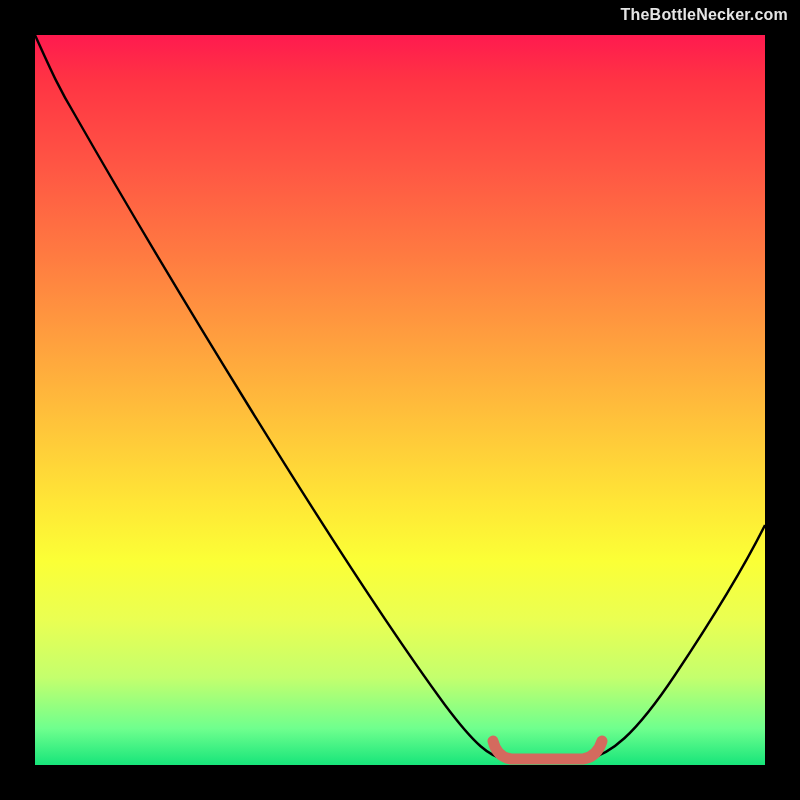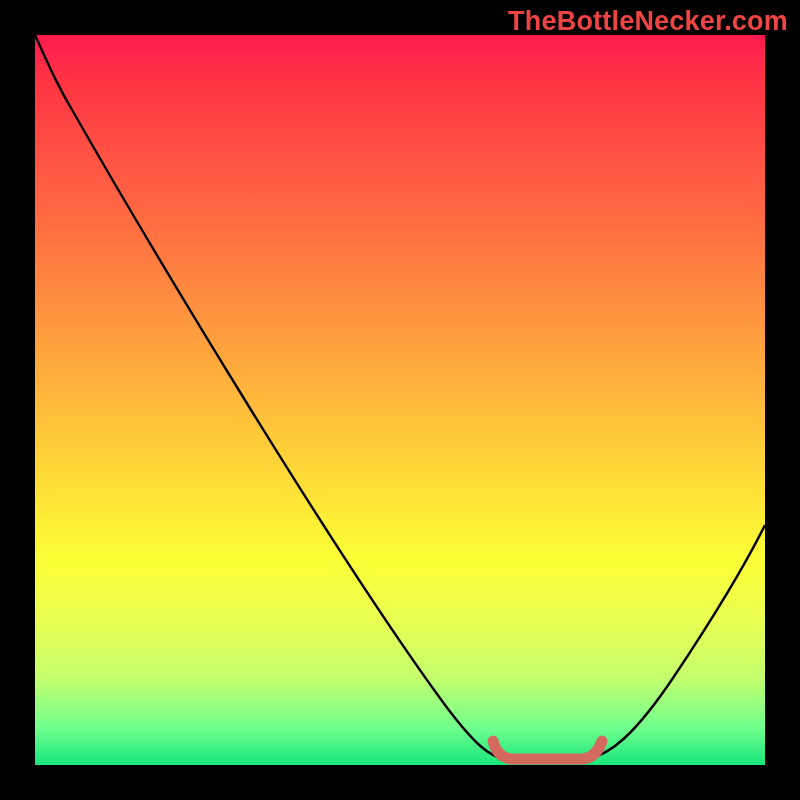--- a/index.html
+++ b/index.html
@@ -3,23 +3,23 @@
 <meta charset="utf-8">
 <style>
   * { margin: 0; padding: 0; box-sizing: border-box; }
   html, body { width: 800px; height: 800px; background: #000; overflow: hidden; }
   .root { position: relative; width: 800px; height: 800px; background: #000; }
   .attribution {
     position: absolute;
     top: 6px;
     right: 12px;
     font-family: Arial, Helvetica, sans-serif;
-    font-size: 27px;
+    font-size: 16px;
     font-weight: 600;
-    color: #ef4444;
+    color: #e5e5e5;
     letter-spacing: 0.2px;
   }
   .plot {
     position: absolute;
     left: 35px;
     top: 35px;
     width: 730px;
     height: 730px;
     overflow: hidden;
   }

